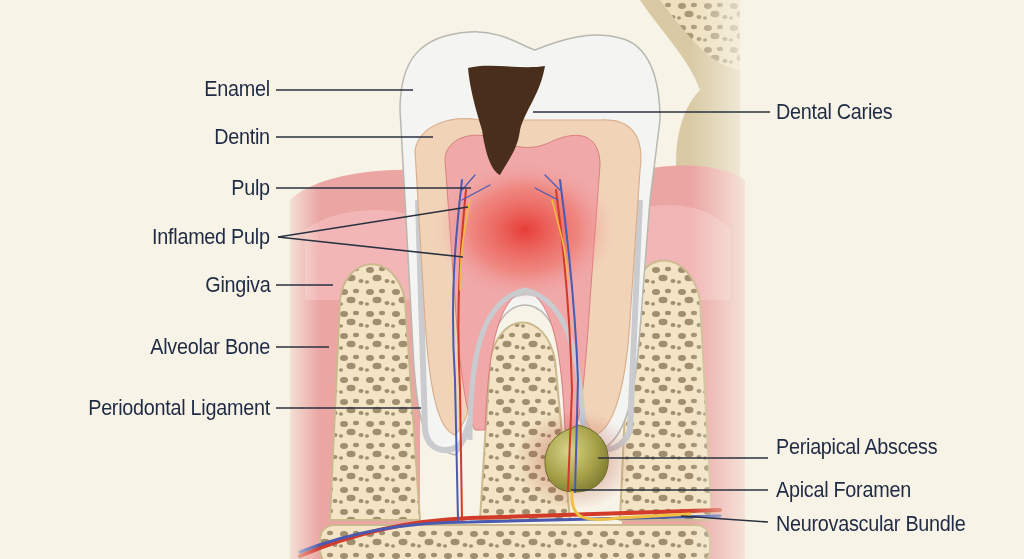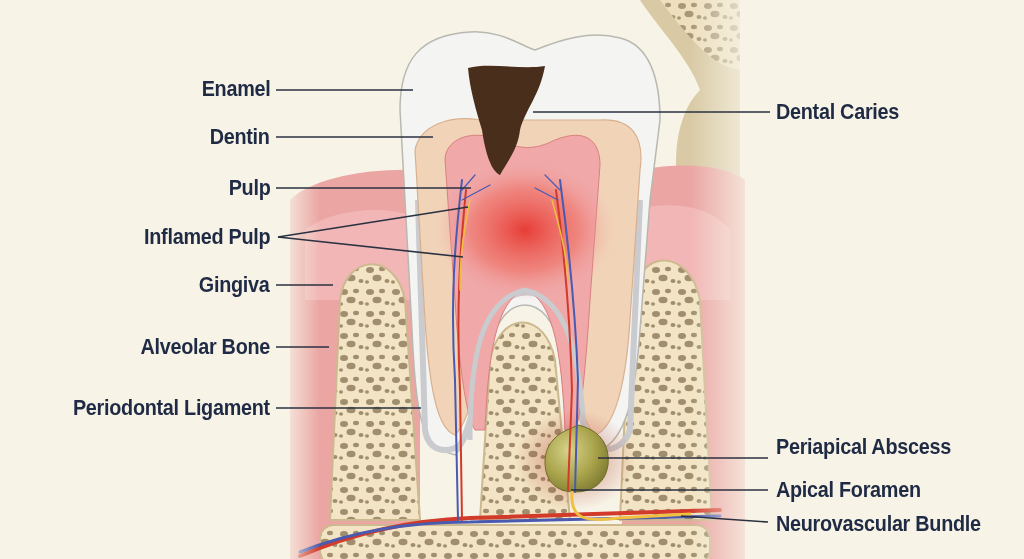--- a/index.html
+++ b/index.html
@@ -1,17 +1,17 @@
 <!DOCTYPE html>
 <html><head>
 <meta charset="utf-8">
 <style>
   html,body{margin:0;padding:0;}
   body{width:1024px;height:559px;overflow:hidden;background:#f7f3e6;position:relative;font-family:"Liberation Sans",sans-serif;}
-  #stage{position:absolute;left:0;top:0;width:1024px;height:559px;font-weight:bold;}
+  #stage{position:absolute;left:0;top:0;width:1024px;height:559px;}
   .label{position:absolute;color:#1f2a44;font-size:22px;white-space:nowrap;line-height:1;letter-spacing:-0.3px;transform:scaleX(0.9);}
   .label.left{transform-origin:right center;text-align:right;}
   .label.right{transform-origin:left center;}
 </style>
 </head>
 <body>
 
 <div id="stage">
 <svg width="1024" height="559" viewBox="0 0 1024 559" xmlns="http://www.w3.org/2000/svg">
   <defs>

